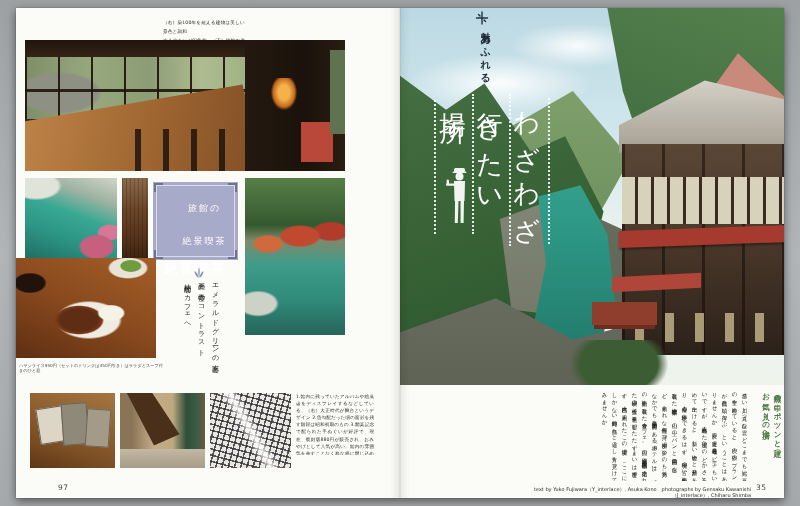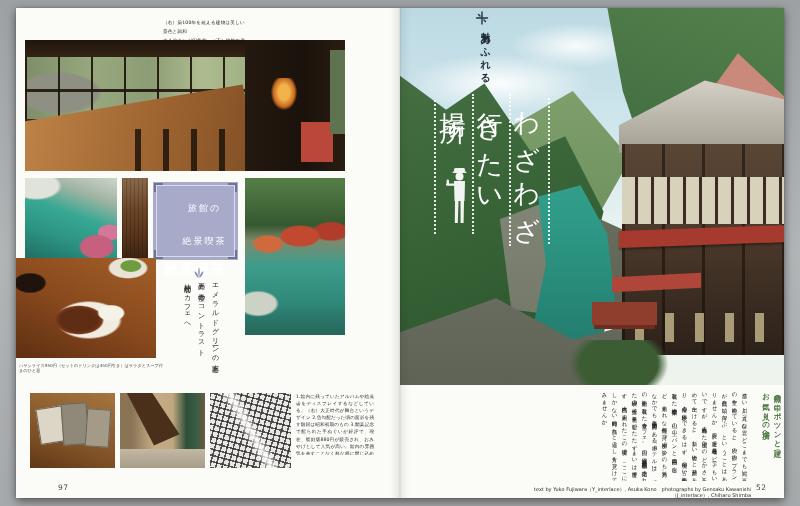--- a/index.html
+++ b/index.html
@@ -306,16 +306,16 @@
       </g>
     </svg>
   </div>
 
   <div class="abs vt headline">自然の中にポツンと建つ
 お気に入りの場所へ</div>
   <div class="abs vt bodytext">清々しい川と真っ白な雲、どこまでも高い夏の空を眺めていると、次の旅のプランが自然と頭に浮かぶ、ということはありませんか。夏の定番、避暑地もビーチもいいですが、人里離れた場所へ「のどかさ」を求めて出かけると、新しい出会いと発見があり、心躍る体験ができるはず。秘境の古い旅館を改装した絶景喫茶や、山の上のパンと日用品の店など、類まれな個性を持つ場所が多いのも魅力。
 なかでも奈良県十津川村にある「瀞ホテル」は、明治期創業の旅館を改装した食堂カフェ。国の特別名勝・天然記念物に指定された瀞峡の雄大な景色を望むたたずまいは圧巻です。大自然に囲まれたこの場所で、ここにしかない時間の流れと過ごし方を見つけてみませんか。</div>
 
   <div class="abs credit">text by Yuko Fujiwara（Y_interlace）, Asuka Kono　photographs by Gensaku Kawanishi（J_interlace）, Chiharu Shimba</div>
-  <div class="abs pagenum pn-right">52</div>
+  <div class="abs pagenum pn-right">35</div>
 
   <div class="abs gutter"></div>
 </div>
 
 </body></html>

